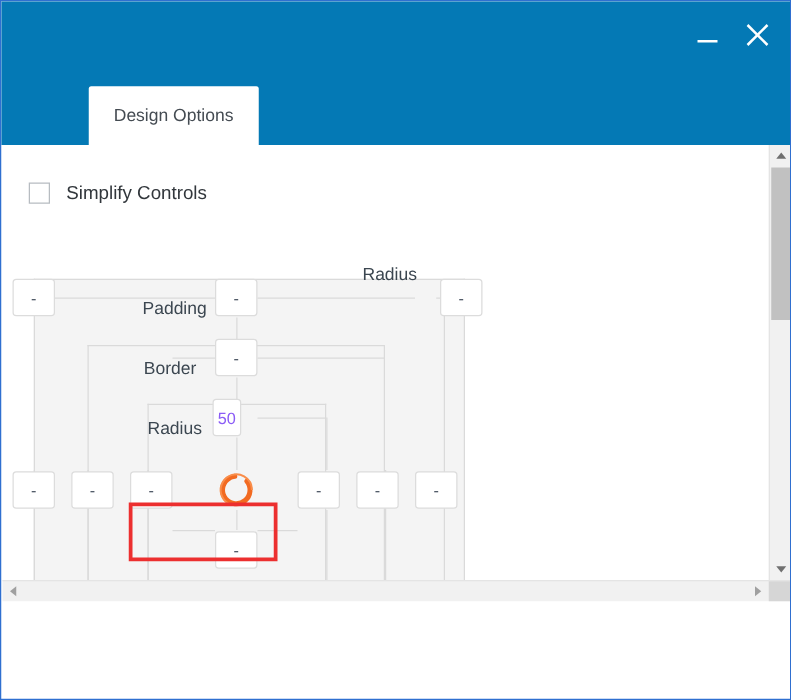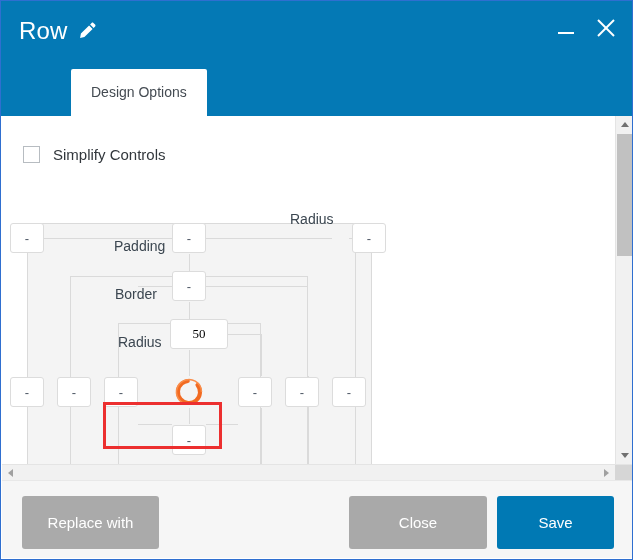--- a/index.html
+++ b/index.html
@@ -194,23 +194,22 @@
     border: 1px solid #dcdcdc;
     border-radius: 3px;
     display: flex;
     align-items: center;
     justify-content: center;
     font-size: 13px;
     color: #4b5563;
     cursor: text;
   }
   .bm-input.val {
-    width: 58px;
-    color: #000000;
-    font-family: Liberation Serif, serif;
+    width: 23px;
+    color: #8b5cf6;
   }
 
   
   .spinner {
     position: absolute;
     left: 171px; top: 170px;
     width: 32px; height: 32px;
   }
 
   
@@ -311,29 +310,20 @@
     background: #0079b4;
   }
 </style>
 </head>
 <body>
 
 <div id="app">
 
   <div class="header">
 
-    <div class="header-title-row">
-      <span class="header-title">Row</span>
-      <span class="pencil-icon">
-        <svg width="20" height="20" viewBox="0 0 20 20">
-          <path d="M14.6 1.9c.5-.5 1.3-.5 1.8 0l1.7 1.7c.5.5.5 1.3 0 1.8l-1.5 1.5-3.5-3.5 1.5-1.5z" fill="#ffffff"></path>
-          <path d="M12.1 4.4l3.5 3.5-8.2 8.2-4.3.8.8-4.3 8.2-8.2z" fill="#ffffff"></path>
-        </svg>
-      </span>
-    </div>
 
     <div class="win-controls">
       <div class="win-btn">
         <span class="min-glyph"></span>
       </div>
       <div class="win-btn">
         <svg class="close-glyph" width="22" height="22" viewBox="0 0 22 22">
           <line x1="3" y1="3" x2="19" y2="19" stroke="#ffffff" stroke-width="2"></line>
           <line x1="19" y1="3" x2="3" y2="19" stroke="#ffffff" stroke-width="2"></line>
         </svg>
@@ -432,19 +422,14 @@
       <div class="hscroll-arrow left">
         <span class="tri tri-left"></span>
       </div>
       <div class="hscroll-arrow right">
         <span class="tri tri-right"></span>
       </div>
       <div class="hscroll-corner"></div>
     </div>
   </div>
 
-  <div class="footer">
-    <button class="btn btn-replace">Replace with</button>
-    <button class="btn btn-close">Close</button>
-    <button class="btn btn-save">Save</button>
-  </div>
 
 </div>
 
 </body></html>

